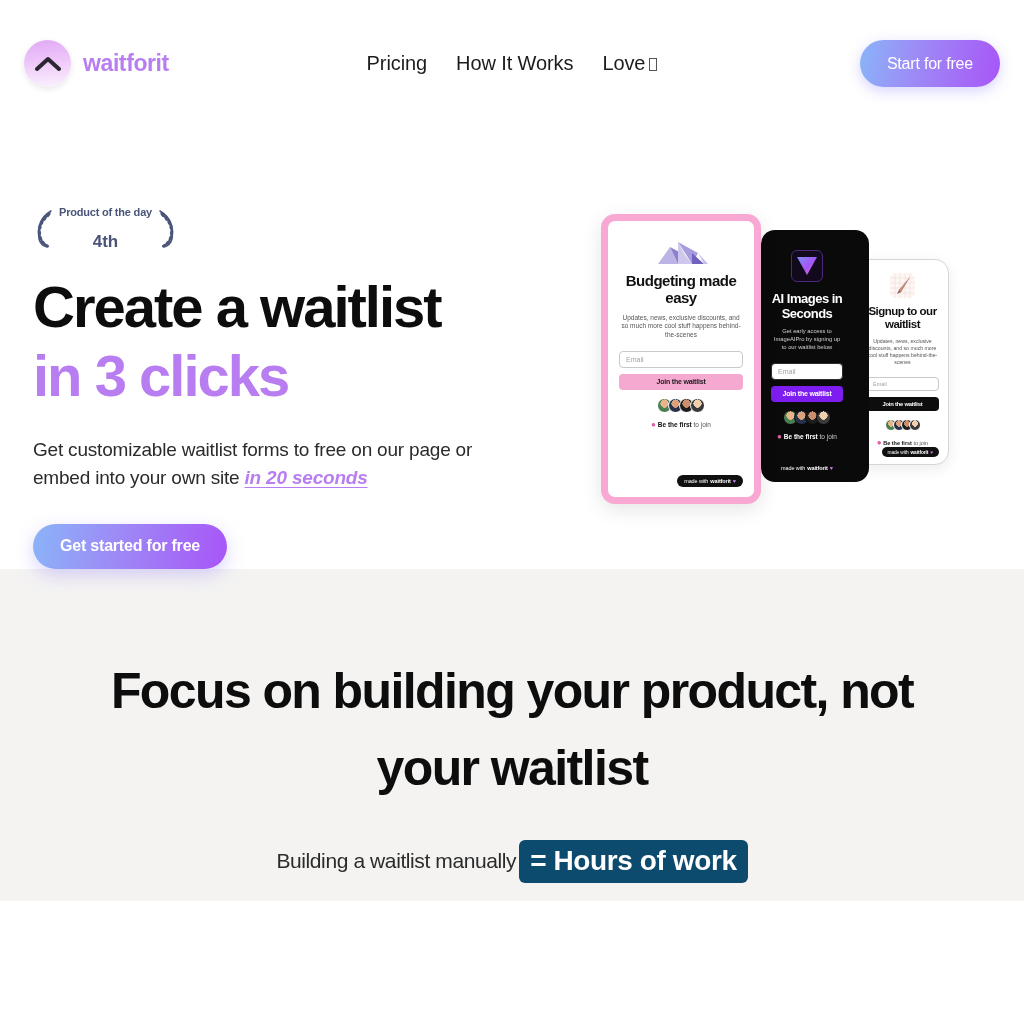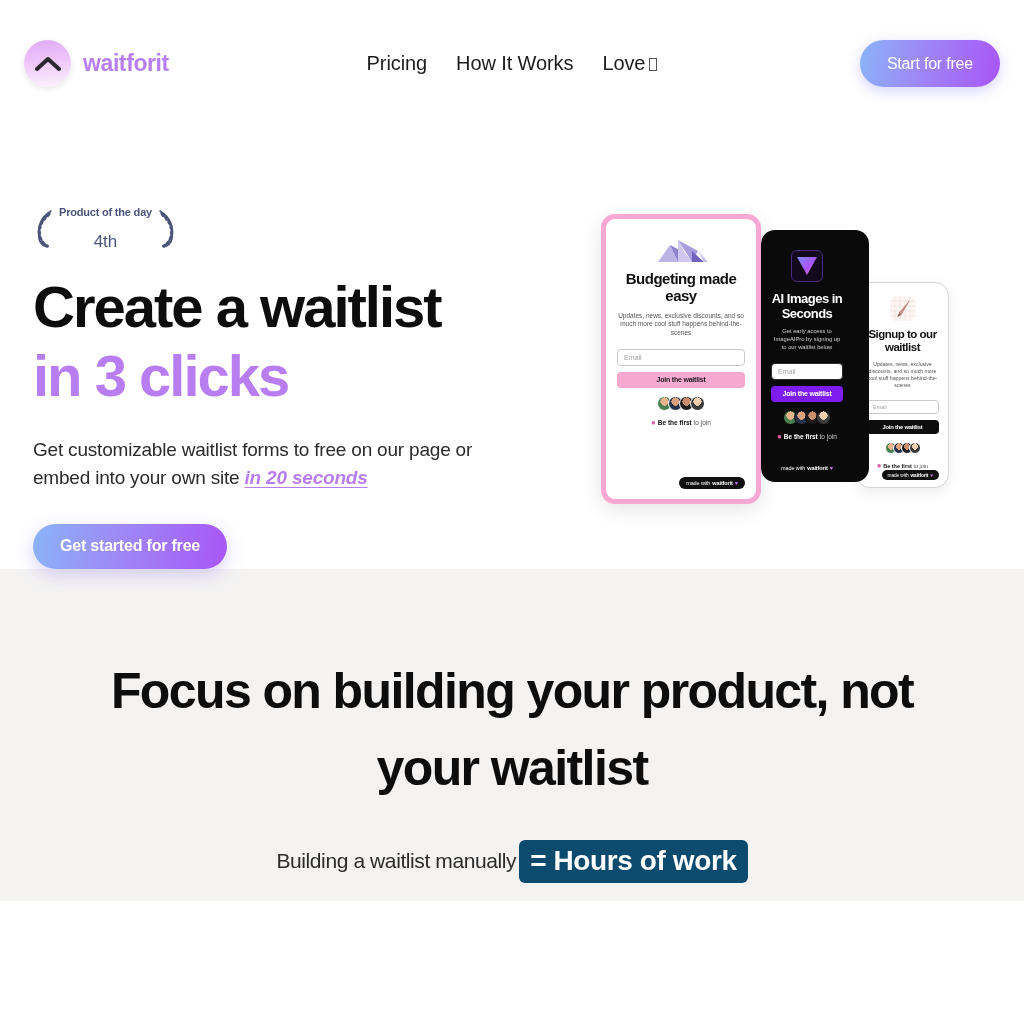--- a/index.html
+++ b/index.html
@@ -69,21 +69,21 @@
   .hero-left { width: 560px; padding-left: 9px; }
   .hero-right { flex: 1; position: relative; }
 
   .badge-pod {
     display: flex; align-items: center; gap: 2px;
     height: 42px; margin-bottom: 22px;
   }
   .laurel { width: 22px; height: 40px; }
   .badge-text { text-align: center; color: #4a5578; padding: 0 2px; }
   .badge-line1 { font-size: 11px; font-weight: 700; letter-spacing: -0.2px; }
-  .badge-line2 { font-size: 17px; font-weight: 400; margin-top: 14px; }
+  .badge-line2 { font-size: 17px; font-weight: 700; margin-top: 14px; }
 
   h1.headline {
     font-size: 58px; line-height: 1.19; font-weight: 700;
     color: #0d0d0d; letter-spacing: -2px;
   }
   h1.headline .accent { color: #b87df0; }
 
   p.subhead {
     margin-top: 26px;
     font-size: 19px; line-height: 1.47; color: #2b2b2b;
@@ -105,34 +105,34 @@
   }
 
   
   .mock-stage { position: relative; width: 380px; height: 300px; margin-left: 17px; }
   .card {
     position: absolute; border-radius: 14px;
     overflow: hidden; display: flex; flex-direction: column;
   }
   .card-1 {
     left: 0; top: 6px; width: 160px; height: 290px;
-    background: #fff; border: 5px solid #f9a8d4;
+    background: #fff; border: 7px solid #f9a8d4;
     box-shadow: 0 6px 20px rgba(0,0,0,.10);
     z-index: 3; padding: 14px 11px 10px 11px;
   }
   .card-2 {
     left: 160px; top: 22px; width: 108px; height: 252px;
     background: #0a0a0a; z-index: 2;
     padding: 20px 26px 8px 10px; color: #fff;
   }
   .card-3 {
     left: 255px; top: 51px; width: 93px; height: 206px;
     background: #fff; border: 1px solid #d6d6d6;
     box-shadow: 0 4px 14px rgba(0,0,0,.08);
-    z-index: 1; padding: 13px 9px 7px 9px; margin-top: 23px;
+    z-index: 1; padding: 13px 9px 7px 9px;
   }
 
   .mock-icon { margin: 0 auto 8px auto; display: block; }
   .mock-title {
     text-align: center; font-weight: 700; letter-spacing: -0.5px;
     color: #111; line-height: 1.12;
   }
   .card-1 .mock-title { font-size: 15px; }
   .card-2 .mock-title { font-size: 13px; color: #fff; }
   .card-3 .mock-title { font-size: 11.5px; }

